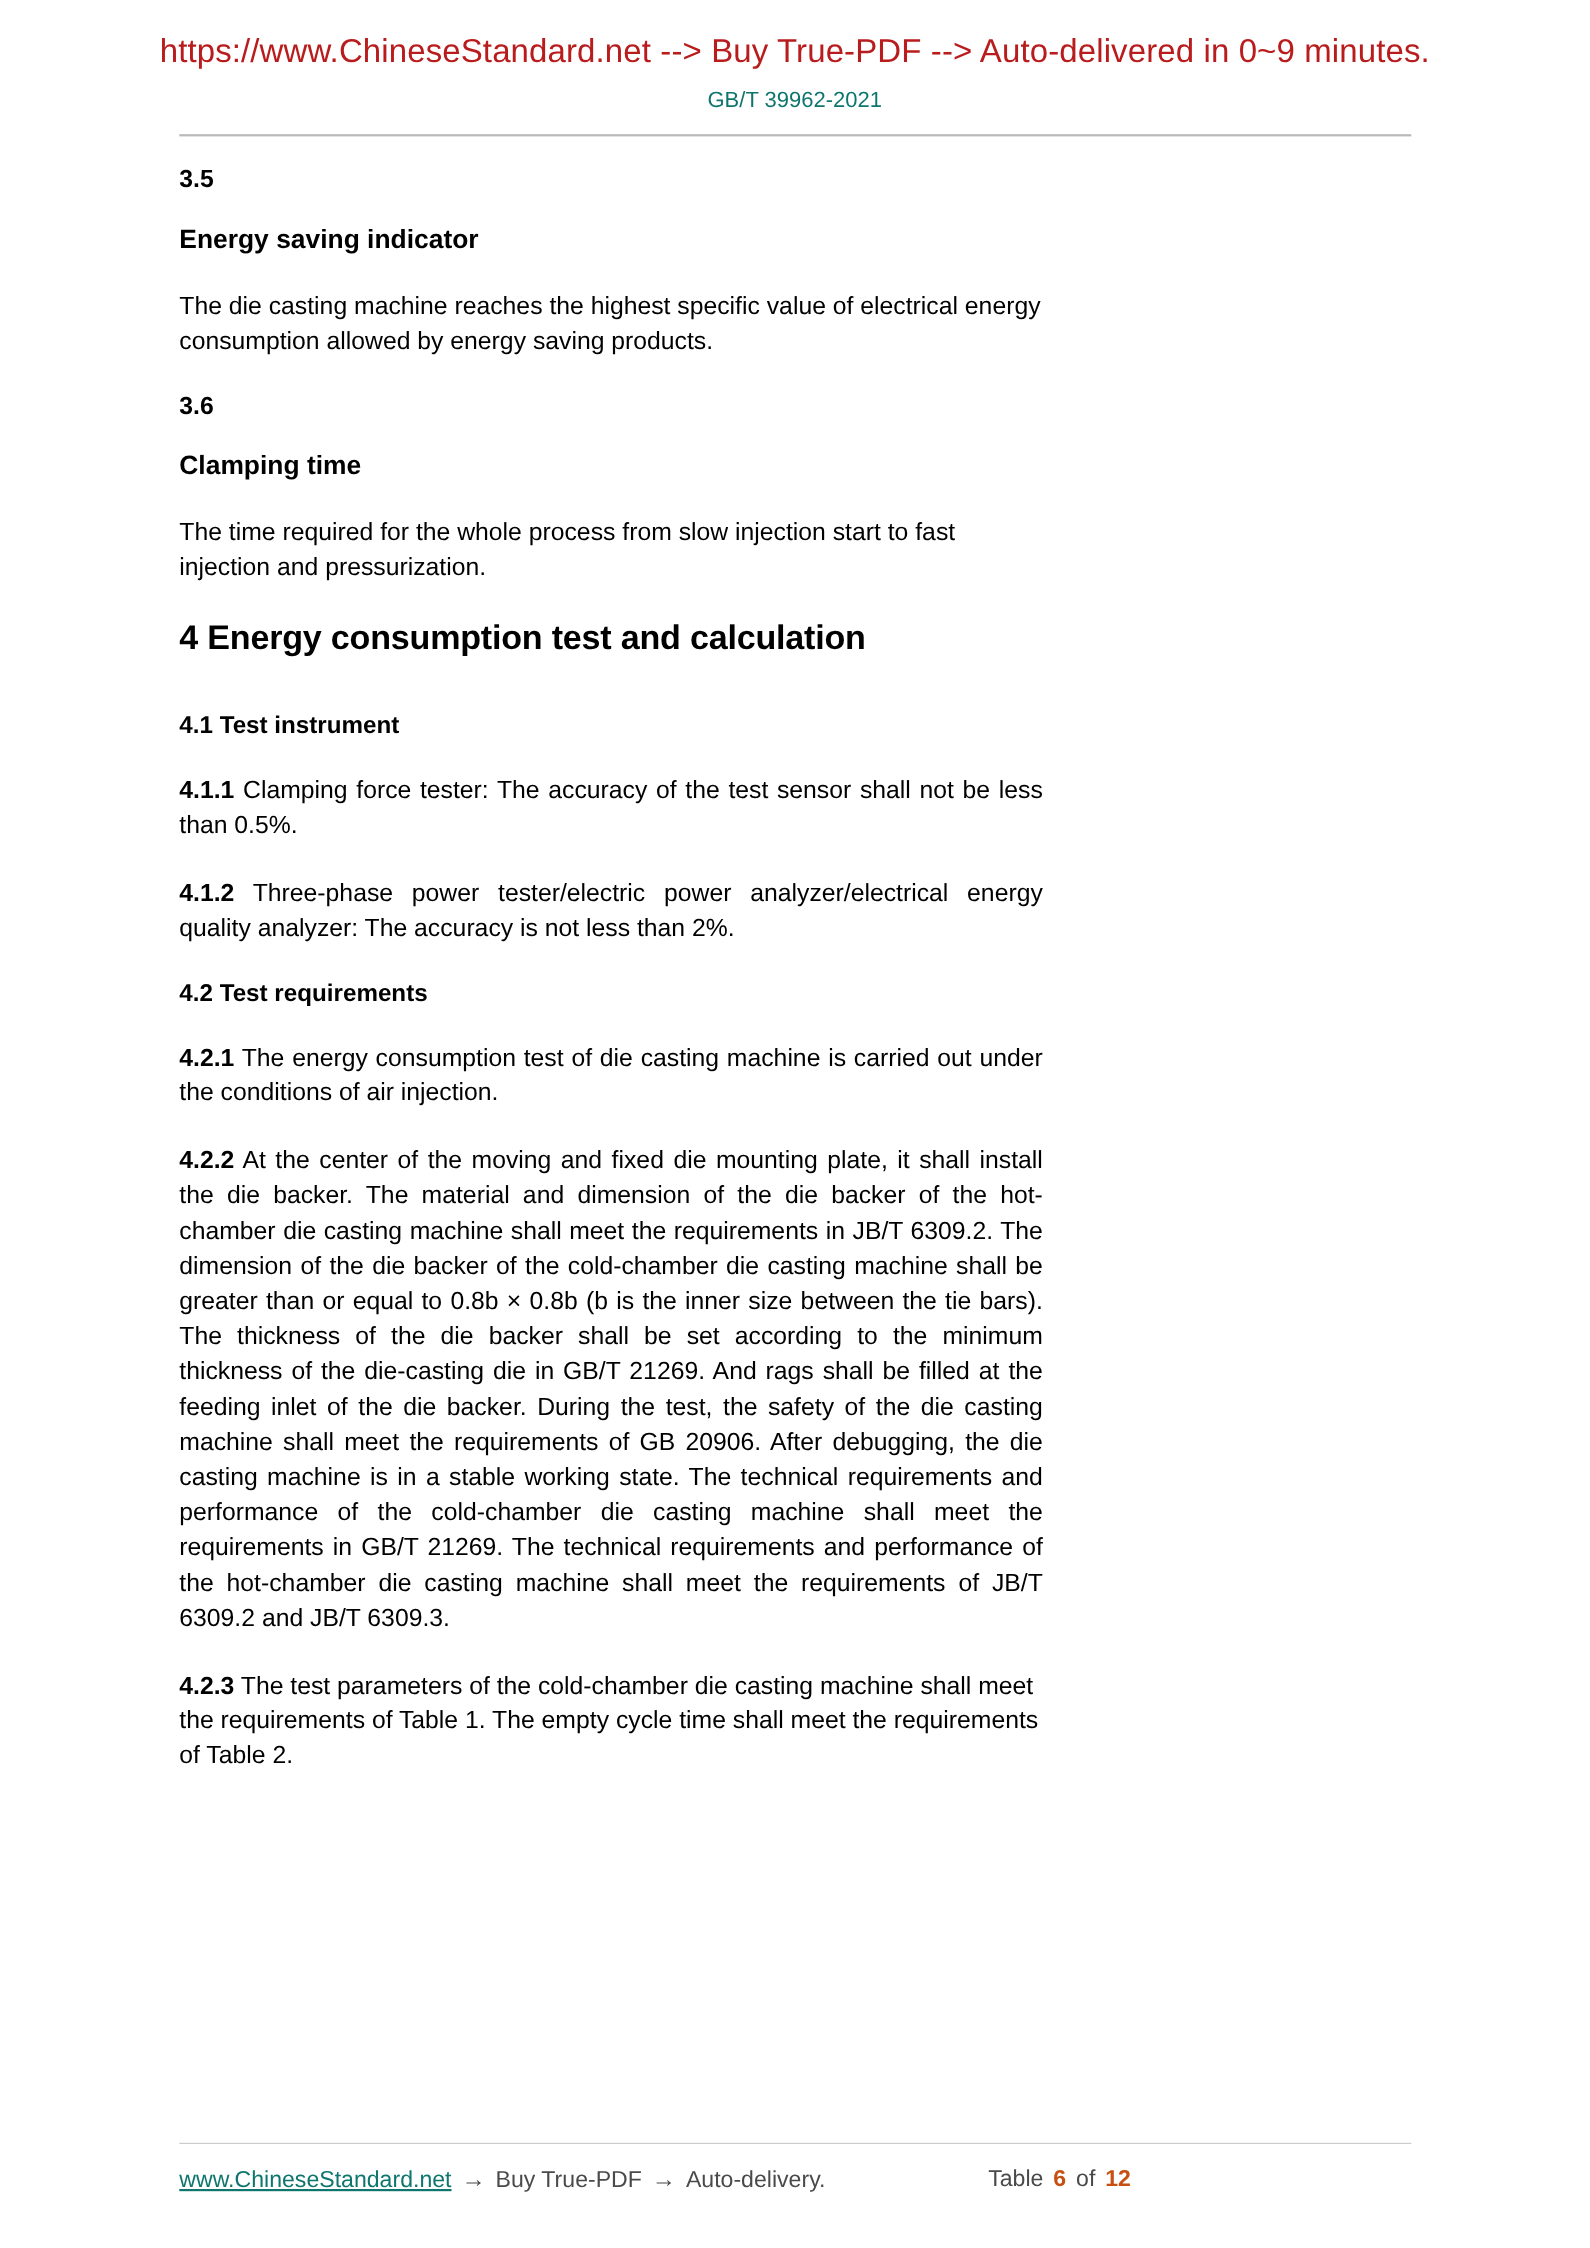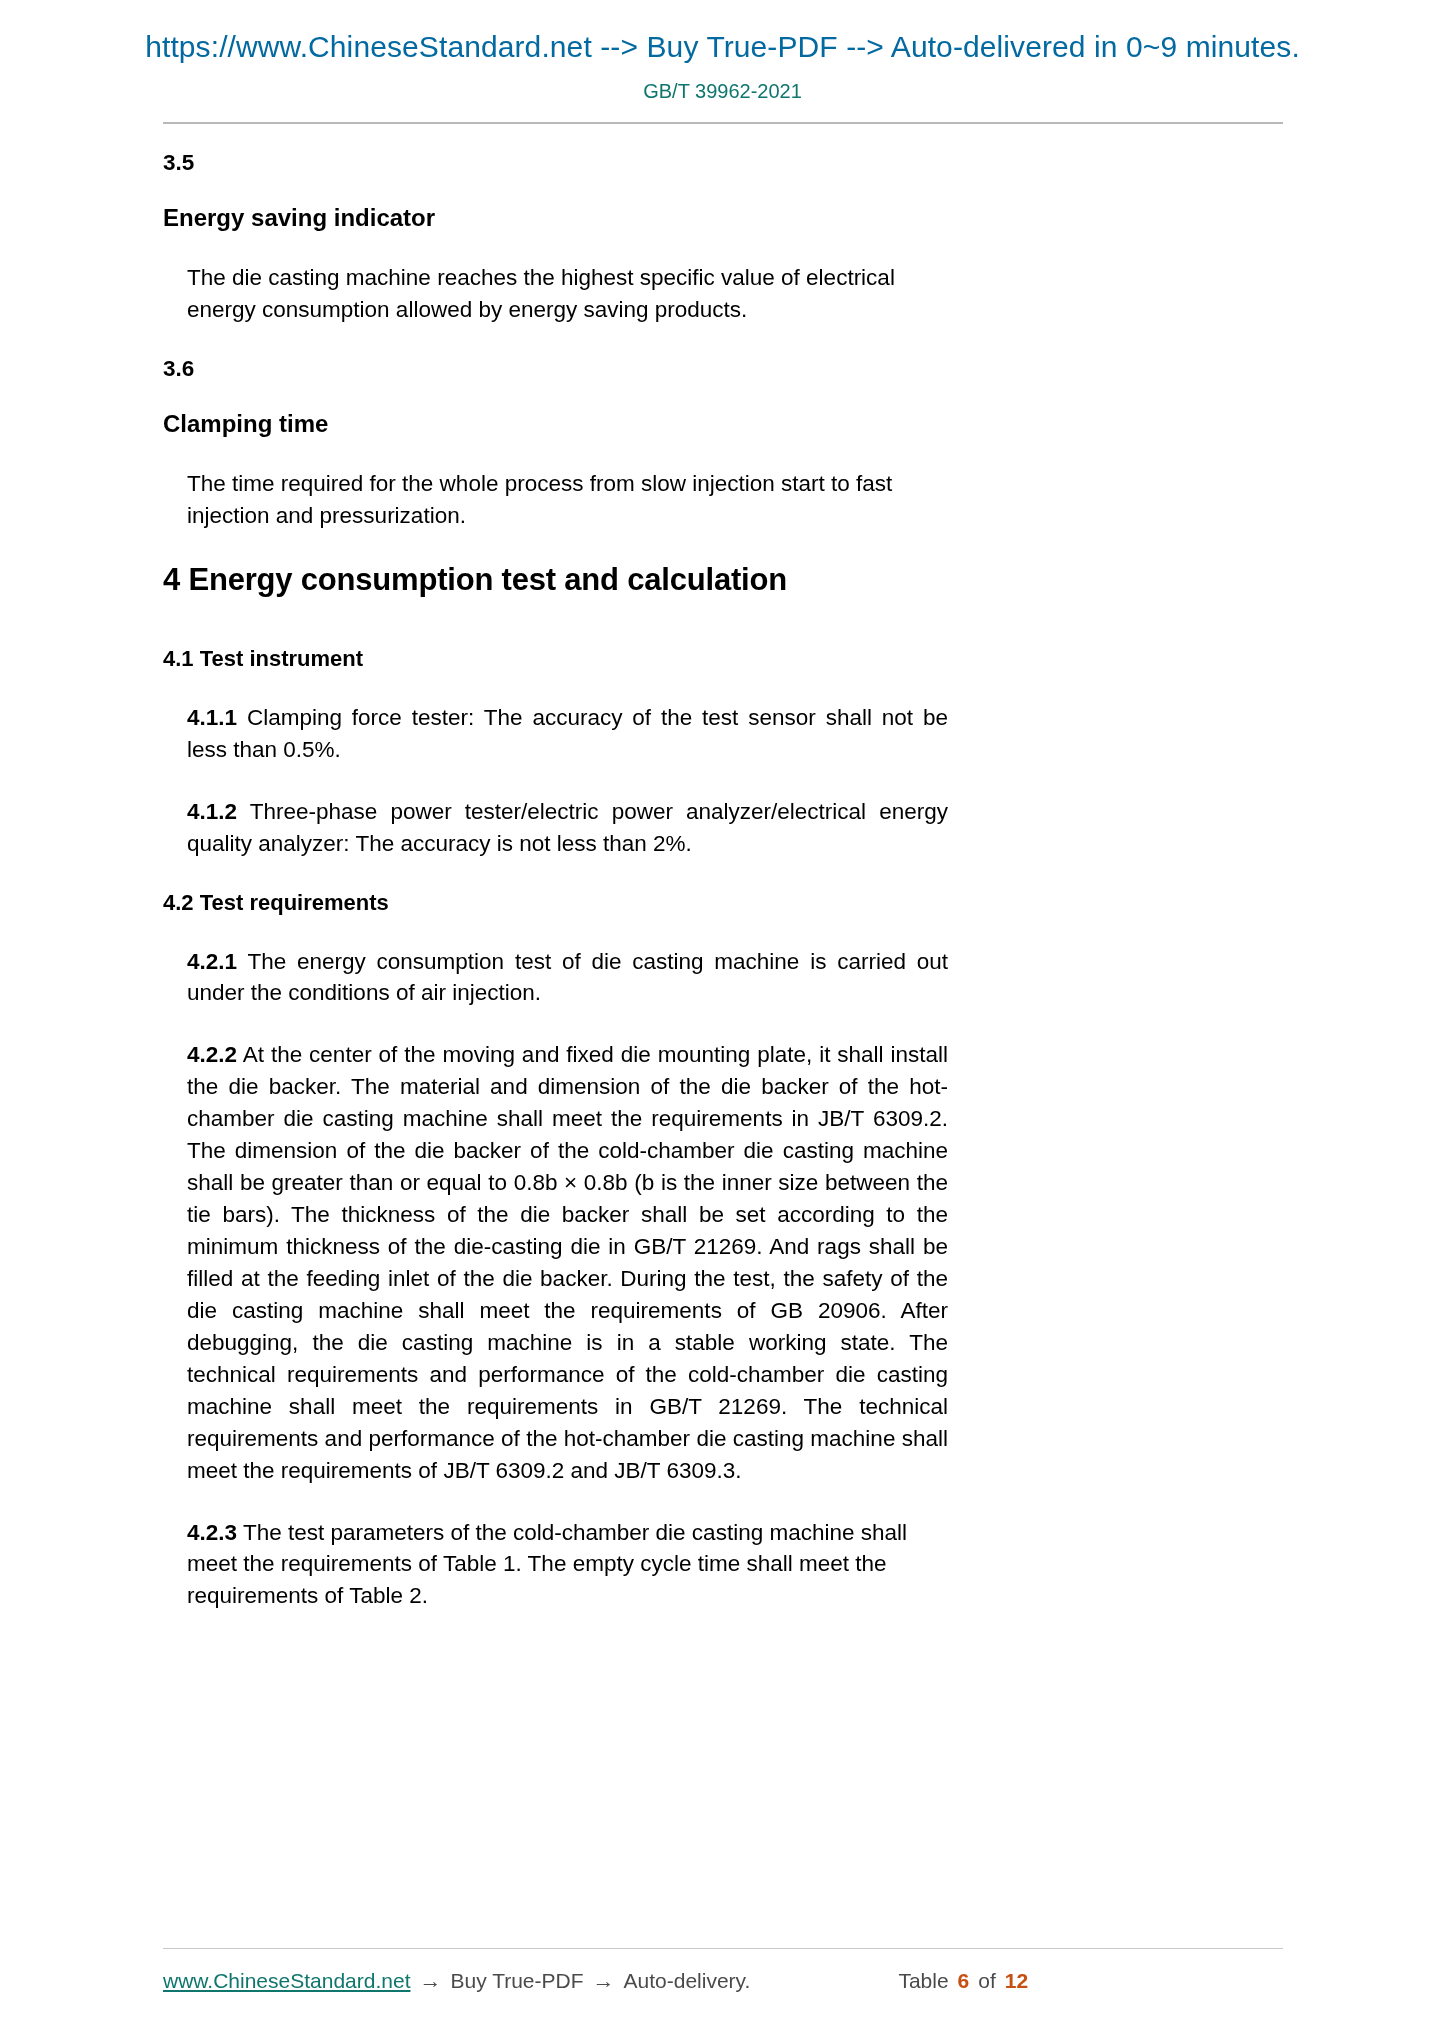--- a/index.html
+++ b/index.html
@@ -26,21 +26,21 @@
   }
 
   
   .promo-header {
     position: absolute;
     top: 30px;
     left: 0;
     width: 1445px;
     text-align: center;
     font-size: 30px;
-    color: #0369a1;
+    color: #b91c1c;
     letter-spacing: 0.1px;
     white-space: nowrap;
   }
 
   .doc-code {
     position: absolute;
     top: 80px;
     left: 0;
     width: 1445px;
     text-align: center;
@@ -76,21 +76,20 @@
     font-weight: bold;
     font-size: 24px;
     margin-bottom: 30px;
   }
 
   .para {
     font-size: 22.5px;
     line-height: 1.42;
     margin-bottom: 30px;
     text-align: left;
-    margin-left: 24px;
   }
 
   .para.just {
     text-align: justify;
     text-justify: inter-word;
   }
 
   .h1 {
     font-weight: bold;
     font-size: 31px;

